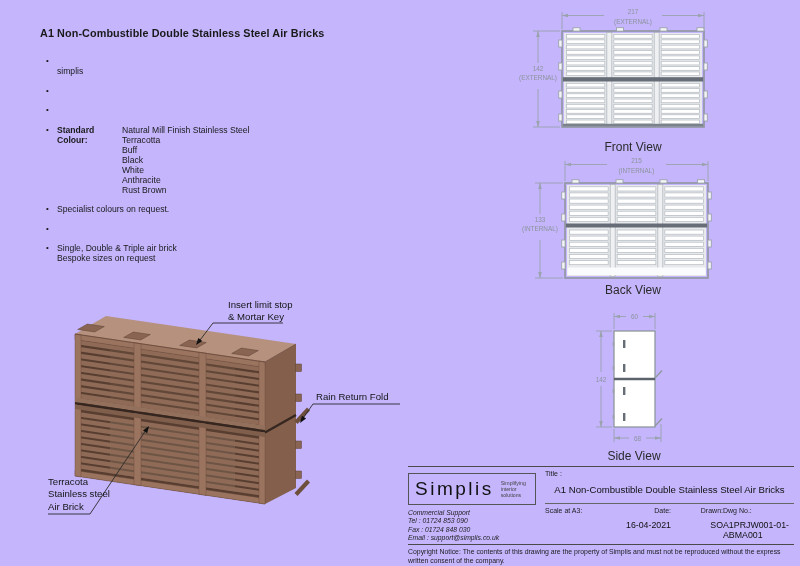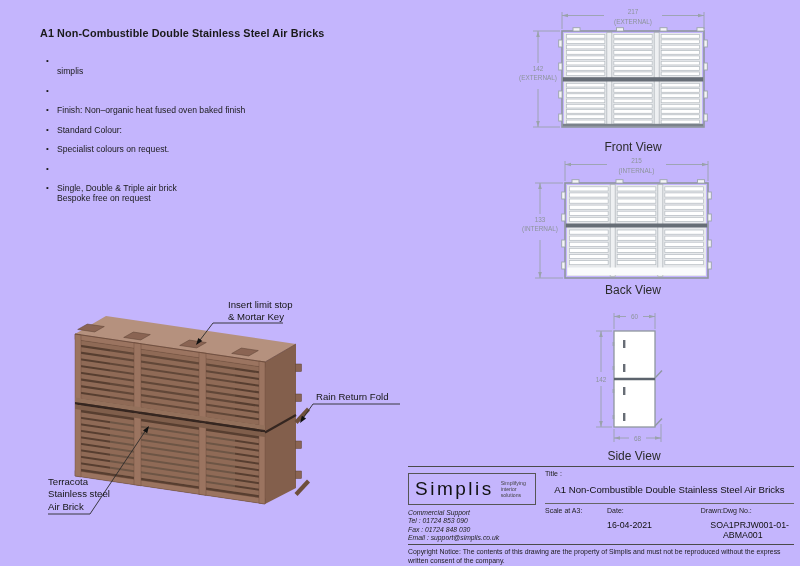--- a/index.html
+++ b/index.html
@@ -6,21 +6,21 @@
   html,body { width:800px; height:566px; background:#ffffff;
     font-family:"Liberation Sans", sans-serif; color:#1a1a1a; overflow:hidden; }
   .page { position:relative; width:800px; height:566px; background:#c4b5fd; }
 
   
   .spec { position:absolute; left:40px; top:27px; width:402px; }
   .spec h1 { font-size:10.8px; font-weight:bold; margin:0 0 17px 0; letter-spacing:.1px; }
   .bullet { display:flex; margin-bottom:9.5px; font-size:8.6px; line-height:10px; }
   .bullet .dot { width:17px; padding-left:6px; font-size:8px; }
   .colour-row { display:flex; }
-  .colour-row .clabel { width:65px; flex:none; }
+  .colour-row .clabel { width:65px; flex:none;font-weight:bold; }
   .colour-row .copts div { line-height:10px; }
 
   
   svg.view { position:absolute; }
   .vcap { position:absolute; transform:translateX(-50%); font-size:12px; color:#2b2b2b; white-space:nowrap; }
   .dim text { font-size:6.4px; fill:#8d949b; text-anchor:middle; }
   .dim path { stroke:#9aa2ab; stroke-width:0.9; fill:none; }
   .dim path.ah { fill:#9aa2ab; stroke:none; }
   .ann text { font-size:9.6px; fill:#151515; }
   .ann path { stroke:#2a2a2a; stroke-width:0.9; fill:none; }
@@ -34,21 +34,21 @@
   .logo-box { border:1px solid #555; width:128px; height:32px; display:flex; align-items:center; padding:8px 6px; gap:7px; }
   .logo-word { font-size:19px; letter-spacing:2.5px; color:#111; }
   .tagline { font-size:5.2px; line-height:6px; color:#444; }
   .contact { margin-top:4px; font-style:italic; font-size:6.8px; line-height:8.3px; color:#222; }
   .tb-right { flex:1; padding-top:3px; }
   .title-label { font-size:7px; color:#222; }
   .title-text { font-size:9.6px; text-align:center; margin-top:7px; color:#111; }
   .tb-divider { border-top:0.9px solid #666; margin-top:8px; }
   .tb-cols { display:flex; }
   .tb-cols .c1 { width:62px; flex:none; }
-  .tb-cols .c2 { width:64px; flex:none; text-align:left; }
+  .tb-cols .c2 { width:64px; flex:none; text-align:right; }
   .tb-cols .c3 { width:52px; flex:none; text-align:right; }
   .tb-cols .c4 { flex:1; }
   .tb-cols.heads { padding-top:3px; font-size:7px; color:#222; }
   .tb-cols.vals { padding-top:6px; padding-bottom:4px; font-size:8.8px; color:#111; }
   .copyright { margin-top:3px; font-size:6.9px; line-height:8.6px; color:#1c1c1c; }
 </style>
 </head>
 <body>
 
 <div class="page">
@@ -61,43 +61,51 @@
       <span><br>
       <span>simplis</span></span>
     </div>
 
     <div class="bullet">
       <span class="dot">•</span>
     </div>
 
     <div class="bullet">
       <span class="dot">•</span>
-      <span>Finish: Non–organic heat fused oven baked finish</span>
     </div>
 
     <div class="bullet">
       <span class="dot">•</span>
       <span class="colour-row">
         <span class="clabel">Standard Colour:</span>
+        <span class="copts">
+          <div>Natural Mill Finish Stainless Steel</div>
+          <div>Terracotta</div>
+          <div>Buff</div>
+          <div>Black</div>
+          <div>White</div>
+          <div>Anthracite</div>
+          <div>Rust Brown</div>
+        </span>
       </span>
     </div>
 
     <div class="bullet">
       <span class="dot">•</span>
       <span>Specialist colours on request.</span>
     </div>
 
     <div class="bullet">
       <span class="dot">•</span>
     </div>
 
     <div class="bullet">
       <span class="dot">•</span>
       <span><span>Single, Double &amp; Triple air brick</span><br>
-      <span>Bespoke free on request</span></span>
+      <span>Bespoke sizes on request</span></span>
     </div>
   </div>
 
   <svg class="view" id="svg-iso" style="left:30px;top:292px" width="380" height="255" viewBox="0 0 380 255">
 
     <polygon id="iso-top" points="45,42 235,70 266,52 76,24" fill="#b5917e"></polygon>
 
     <polygon id="iso-right" points="235,70 266,52 266,196 235,212" fill="#835f4c"></polygon>
 
     <g id="g-iso-front" transform="translate(45,42) skewY(8.39)">

